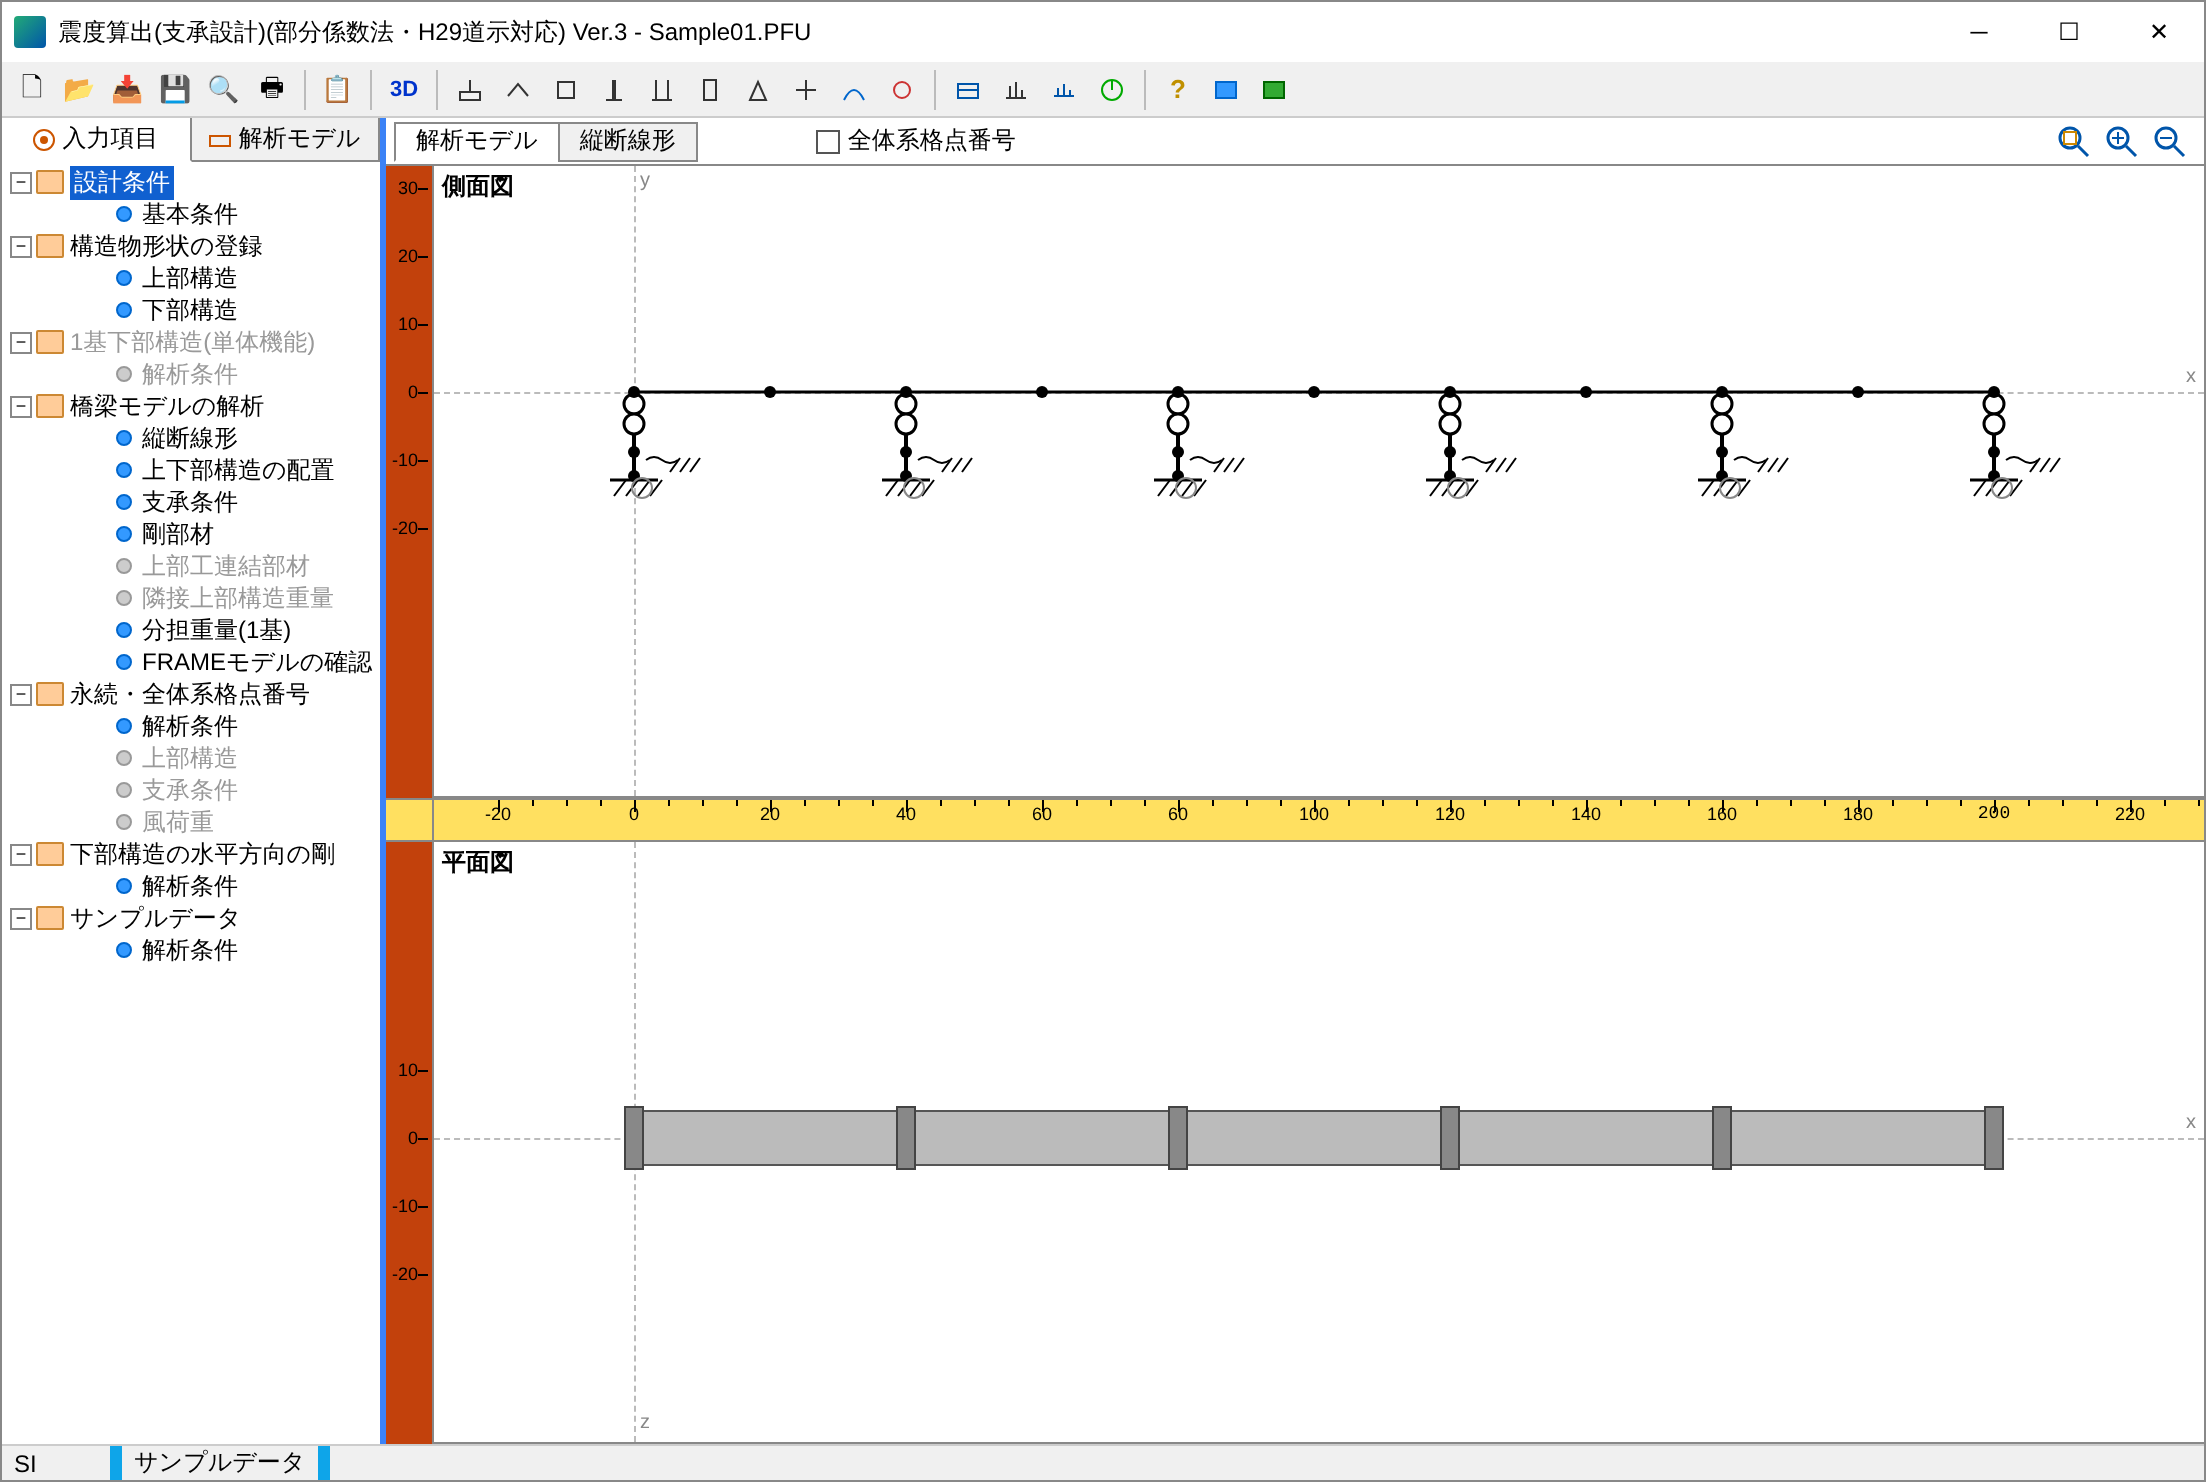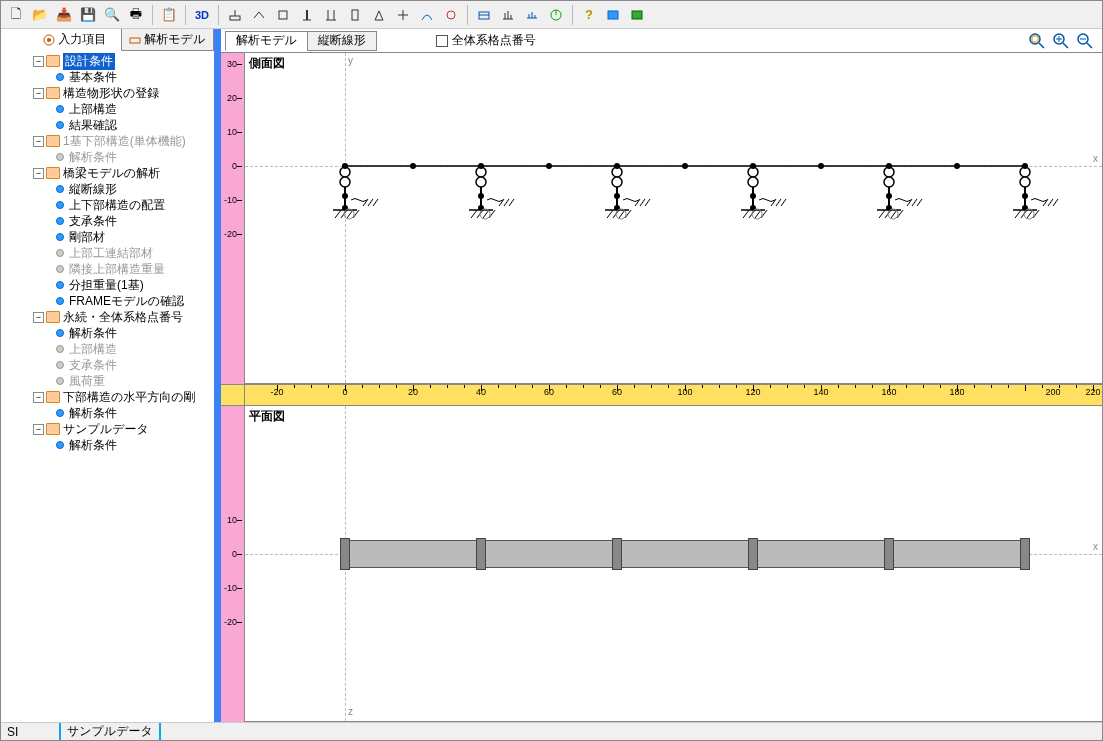--- a/index.html
+++ b/index.html
@@ -18,76 +18,85 @@
 .menuitem { padding: 2px 8px; cursor: default; }
 
 
 .toolbar { height: 28px; display: flex; align-items: center; padding: 2px 4px; background: #f0f0f0; border-bottom: 1px solid #ccc; gap: 2px; }
 .tbtn { width: 22px; height: 22px; display: flex; align-items: center; justify-content: center; border: 1px solid transparent; font-size: 13px; }
 .tsep { width: 1px; height: 20px; background: #bbb; margin: 0 3px; }
 .t3d { font-weight: bold; color: #0033cc; font-size: 11px; }
 
 
 .mainarea { flex: 1; display: flex; min-height: 0; }
-.leftpanel { width: 192px; min-width: 192px; display: flex; flex-direction: column; border-right: 7px solid #3b82f6; background: #fff; margin-left: 28px; }
+.leftpanel { width: 192px; min-width: 192px; display: flex; flex-direction: column; border-right: 3px solid #3b82f6; background: #fff; }
 .lefttabs { height: 22px; display: flex; border-bottom: 1px solid #888; }
 .lefttab { flex: 1; display: flex; align-items: center; justify-content: center; gap: 3px; background: #f0f0f0; border-right: 1px solid #888; font-size: 11px; }
 .lefttab.active { background: #fff; border-bottom: 1px solid #fff; margin-bottom: -1px; }
 .lefttab .ticon { width: 12px; height: 12px; }
 .tree { flex:1; overflow: auto; padding: 2px 0; }
 .treenode { display:flex; align-items:center; height:16px; padding-left:4px; white-space:nowrap;}
 .treenode .expander { width:11px; height:11px; border:1px solid #888; margin-right:2px; display:flex; align-items:center; justify-content:center; font-size:9px; line-height:1; background:#fff;}
 .treenode .folder { width:14px; height:12px; margin-right:3px; background:#fc9; border:1px solid #c83; border-radius:1px;}
 .treenode .dot { width:8px; height:8px; border-radius:50%; margin:0 5px 0 3px; }
 .treenode .dot.blue { background:#39f; border:1px solid #06c;}
 .treenode .dot.gray { background:#ccc; border:1px solid #999;}
 .treenode .label { font-size:12px; }
 .treenode .label.sel { background:#1060d0; color:#fff; padding:0 2px;}
 .treenode .label.dis { color:#999; }
-.ind1{padding-left:4px;} .ind3{padding-left:24px;}
+.ind1{padding-left:4px;} .ind3{padding-left:54px;}
 
 
 .rightpanel { flex:1; display:flex; flex-direction:column; min-width:0; }
 .canvastabs { height:24px; display:flex; align-items:center; padding:1px 4px; gap:0; border-bottom:1px solid #888; }
 .ctab { height:20px; padding:0 10px; display:flex; align-items:center; border:1px solid #888; background:#f0f0f0; margin-right:-1px; font-size:12px;}
 .ctab.active { background:#fff; border-bottom-color:#fff; }
 .chklabel { margin-left:60px; display:flex; align-items:center; gap:4px; }
 .chkbox { width:12px; height:12px; border:1px solid #555; background:#fff;}
 .zoomicons { margin-left:auto; display:flex; gap:6px; padding-right:4px;}
 .zicon { width:18px; height:18px; }
 
 
 .canvases { flex:1; display:flex; flex-direction:column; min-height:0; }
 .canvaswrap { flex:1; display:flex; min-height:0; position:relative; }
-.vruler { width:24px; background:#f9a8d4; border-right:1px solid #888; position:relative; font-size:9px;}
+.vruler { width:24px; background:#c2410c; border-right:1px solid #888; position:relative; font-size:9px;}
 .vtick { position:absolute; right:2px; height:1px; background:#000; width:5px;}
 .vticklab { position:absolute; right:7px; font-size:9px; transform:translateY(-50%);}
 .hrulerwrap { height:22px; display:flex; }
 .hruler { flex:1; background:#ffe060; border-top:1px solid #888; border-bottom:1px solid #888; position:relative; font-size:9px; overflow:hidden;}
 .htick { position:absolute; top:0; width:1px; background:#000;}
 .hticklab { position:absolute; top:2px; font-size:9px; transform:translateX(-50%);}
 .rulercorner{width:24px;background:#ffe060;border:1px solid #888;border-left:none;}
 .canvas { flex:1; background:#fff; position:relative; overflow:hidden; border-bottom:1px solid #888;}
 .canvastitle { position:absolute; top:2px; left:4px; font-size:12px; font-weight:bold;}
 .axisY { position:absolute; border-left:1px dashed #bbb; top:0; bottom:0;}
 .axisX { position:absolute; border-top:1px dashed #bbb; left:0; right:0;}
 .axislbl { position:absolute; font-size:10px; color:#888;}
 .plank { position:absolute; background:#bbb; border:1px solid #555;}
 .pcol { position:absolute; background:#888; border:1px solid #444;}
 
 
 .statusbar { height:18px; display:flex; align-items:center; background:#f0f0f0; border-top:1px solid #ccc; font-size:11px;}
-.statuscell { padding:0 6px; border-right:2px solid #0ea5e9; height:100%; display:flex; align-items:center;}
+.statuscell { padding:0 6px; border-right:6px solid #0ea5e9; height:100%; display:flex; align-items:center;}
 .statuscell:first-child{width:60px;}
 </style>
 </head>
 <body>
 
 <div class="window">
 
+  <div class="titlebar">
+    <div class="appicon"></div>
+    <div class="title">震度算出(支承設計)(部分係数法・H29道示対応) Ver.3 - Sample01.PFU</div>
+    <div class="winbtns">
+      <div class="winbtn">─</div>
+      <div class="winbtn">☐</div>
+      <div class="winbtn close">✕</div>
+    </div>
+  </div>
 
 
   <div class="toolbar">
     <div class="tbtn">🗋</div>
     <div class="tbtn">📂</div>
     <div class="tbtn">📥</div>
     <div class="tbtn">💾</div>
     <div class="tbtn">🔍</div>
     <div class="tbtn">🖶</div>
     <div class="tsep"></div>
@@ -223,21 +232,21 @@
             <span class="expander">−</span>
             <span class="folder"></span>
             <span class="label">構造物形状の登録</span>
           </div>
         <div class="treenode ind3">
             <span class="dot blue"></span>
             <span class="label">上部構造</span>
           </div>
         <div class="treenode ind3">
             <span class="dot blue"></span>
-            <span class="label">結果確認</span>
+            <span class="label">下部構造</span>
           </div>
 
         <div class="treenode ind1">
             <span class="expander">−</span>
             <span class="folder"></span>
             <span class="label dis">1基下部構造(単体機能)</span>
           </div>
         <div class="treenode ind3">
             <span class="dot gray"></span>
             <span class="label dis">解析条件</span>
@@ -535,21 +544,21 @@
               <div class="hticklab" style="left: 644px;">160</div>
               <div class="htick" style="left: 661px; height: 3px;"></div>
               <div class="htick" style="left: 678px; height: 3px;"></div>
               <div class="htick" style="left: 695px; height: 3px;"></div>
               <div class="htick" style="left: 712px; height: 6px;"></div>
               <div class="hticklab" style="left: 712px;">180</div>
               <div class="htick" style="left: 729px; height: 3px;"></div>
               <div class="htick" style="left: 746px; height: 3px;"></div>
               <div class="htick" style="left: 763px; height: 3px;"></div>
               <div class="htick" style="left: 780px; height: 6px;"></div>
-              <div class="hticklab" style="left: 808px;">200</div>
+              <div class="hticklab" style="left: 780px; font-family: Liberation Mono, monospace;">200</div>
               <div class="htick" style="left: 797px; height: 3px;"></div>
               <div class="htick" style="left: 814px; height: 3px;"></div>
               <div class="htick" style="left: 831px; height: 3px;"></div>
               <div class="htick" style="left: 848px; height: 6px;"></div>
               <div class="hticklab" style="left: 848px;">220</div>
               <div class="htick" style="left: 865px; height: 3px;"></div>
               <div class="htick" style="left: 882px; height: 3px;"></div>
             </div>
         </div>
 

